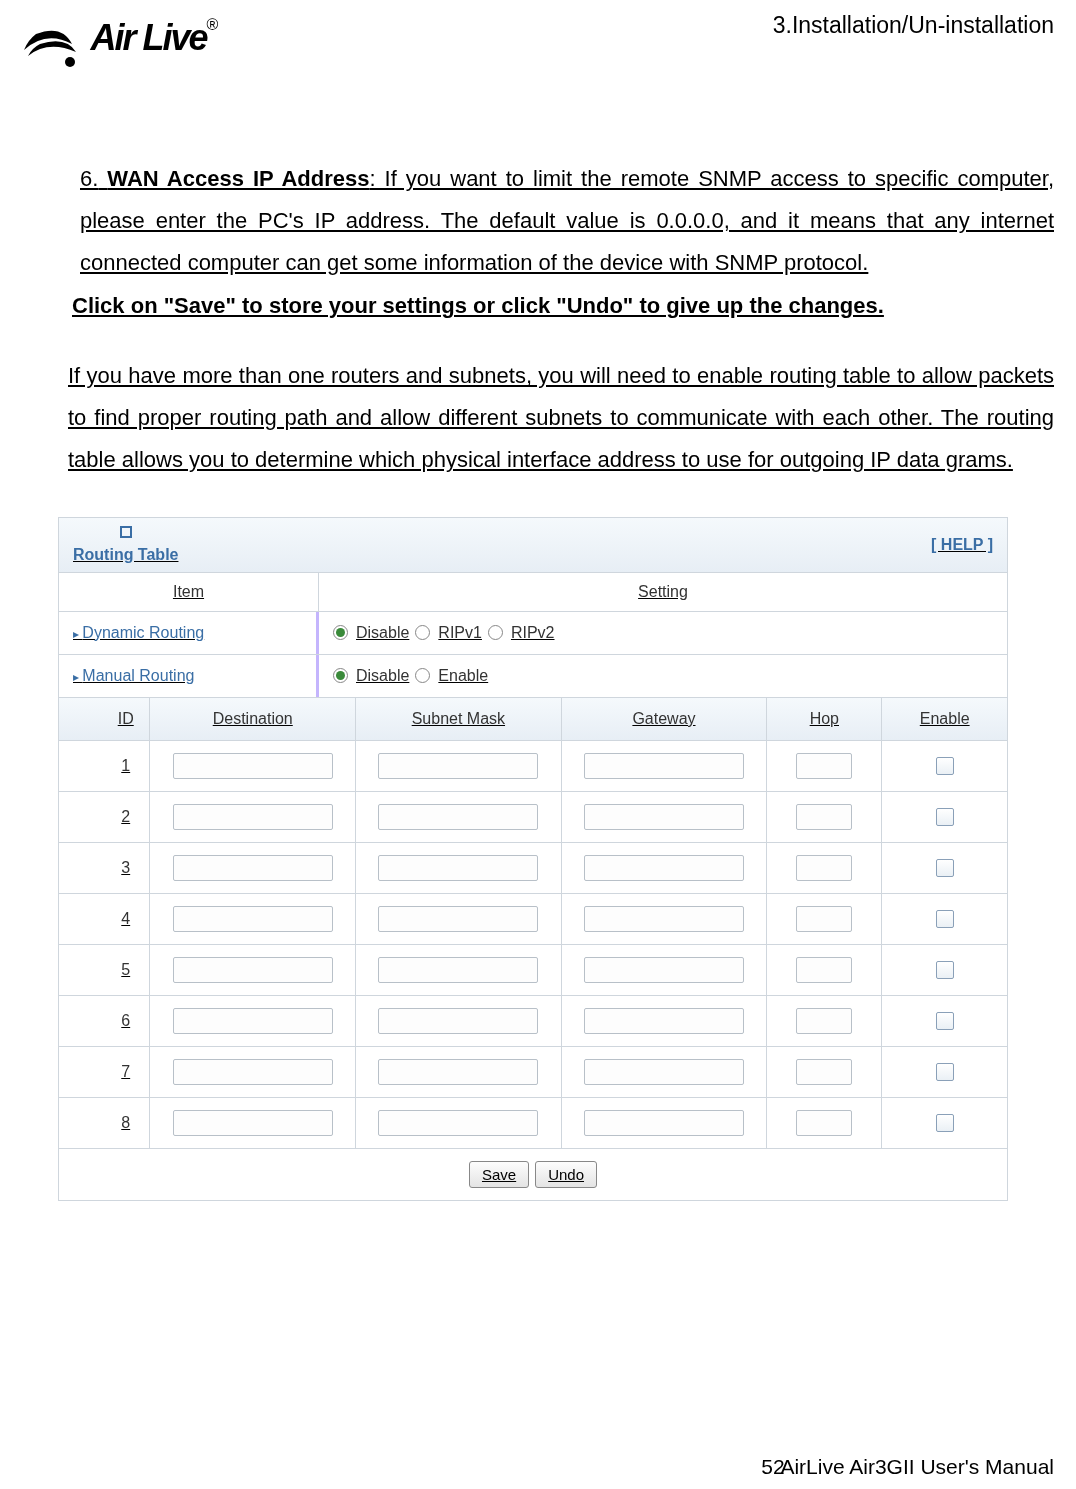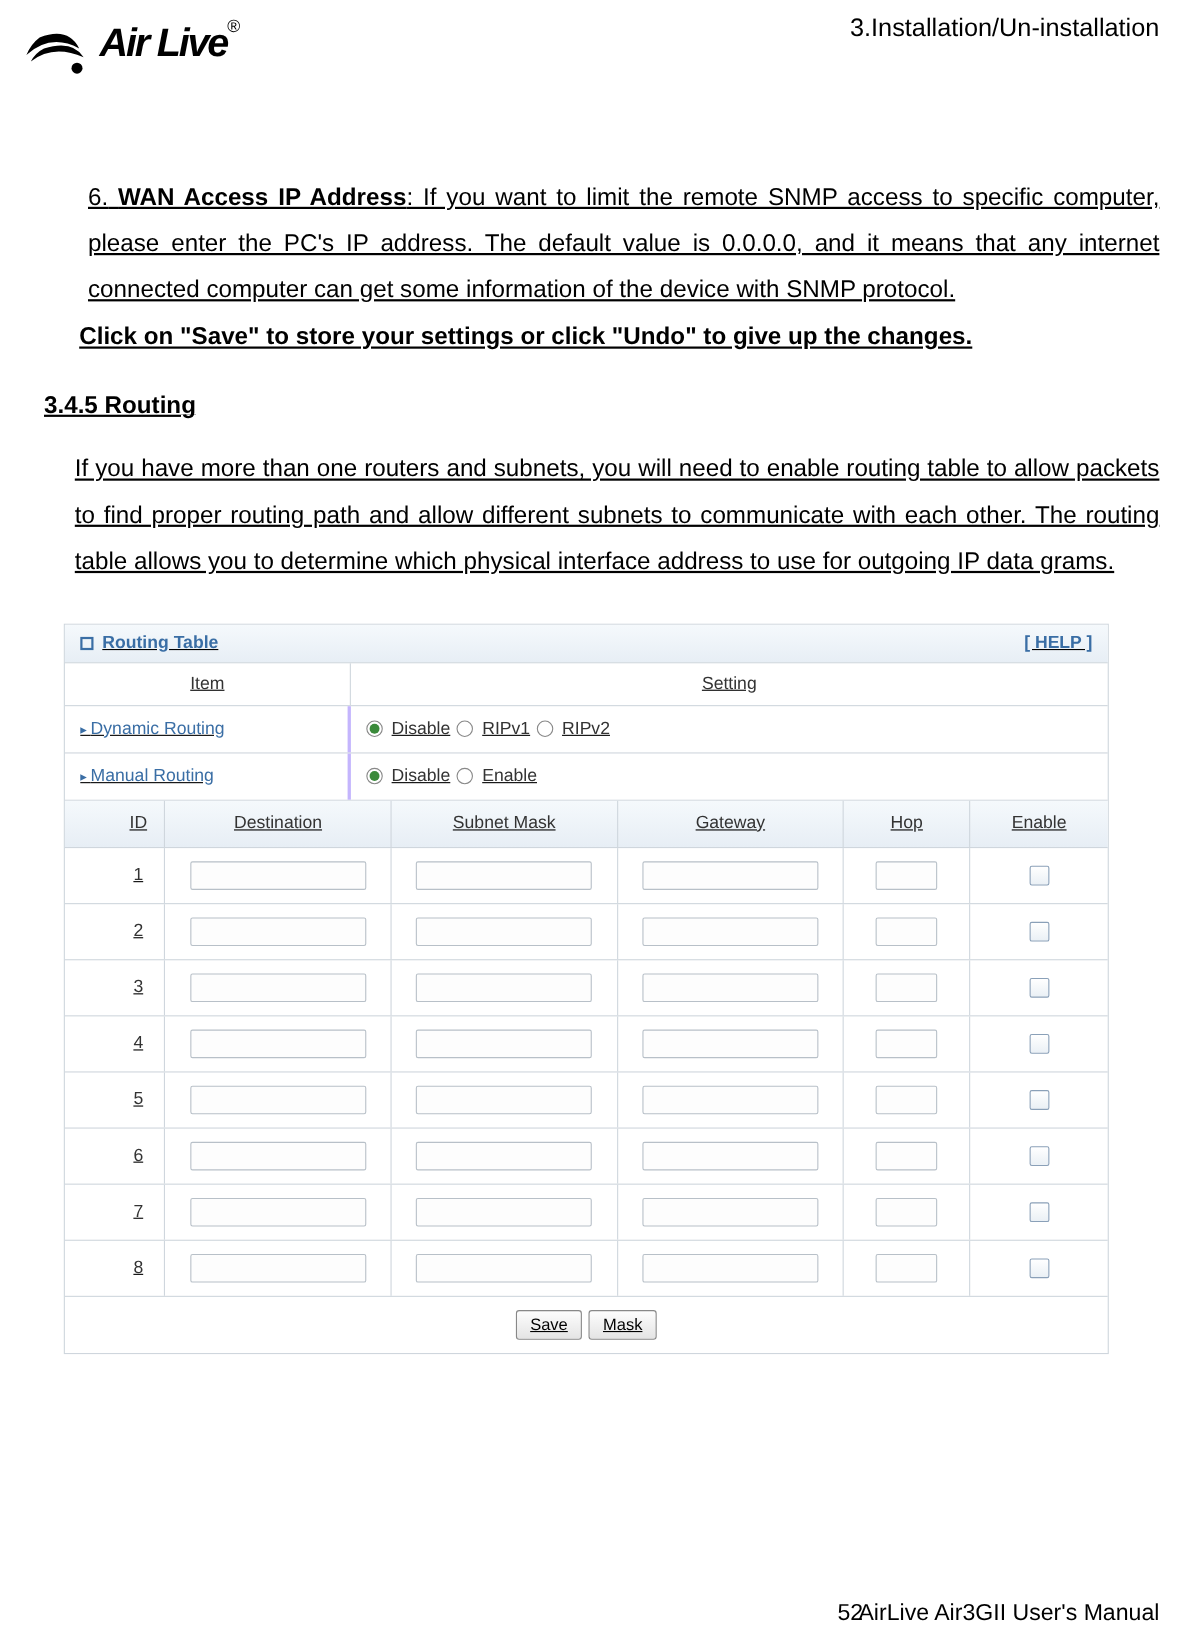--- a/index.html
+++ b/index.html
@@ -84,21 +84,21 @@
     .figure-title-row {
       display: flex;
       justify-content: space-between;
       align-items: center;
       background: linear-gradient(#f5f9fc, #e7eef5);
       border-bottom: 1px solid #cfd6dd;
       padding: 8px 14px;
       color: #3a6ea5;
       font-weight: bold;
     }
-    .figure-title-left { display: flex; align-items: center; gap: 8px; }
+    .figure-title-left { display: flex; align-items: center; gap: 8px; flex-direction: column; }
     .sq-icon {
       width: 12px; height: 12px; border: 2px solid #3a6ea5; display: inline-block;
     }
     .help-link { color: #3a6ea5; font-weight: bold; }
     .row2 {
       display: flex;
       border-bottom: 1px solid #cfd6dd;
     }
     .row2 > div {
       padding: 10px 14px;
@@ -233,21 +233,20 @@
 
 <div class="body-content">
 
   <div class="list-item">
     <span class="list-num">6.</span>
     <span class="bold">WAN Access IP Address</span><span>: If you want to limit the remote SNMP access to specific computer, please enter the PC's IP address. The default value is 0.0.0.0, and it means that any internet connected computer can get some information of the device with SNMP protocol.</span>
   </div>
 
   <div class="save-note">Click on "Save" to store your settings or click "Undo" to give up the changes.</div>
 
-  <div class="section-heading">3.4.5 Routing</div>
 
   <div class="section-body">If you have more than one routers and subnets, you will need to enable routing table to allow packets to find proper routing path and allow different subnets to communicate with each other. The routing table allows you to determine which physical interface address to use for outgoing IP data grams.</div>
 
   <div class="figure">
 
     <div class="figure-title-row">
       <div class="figure-title-left">
         <span class="sq-icon"></span>
         <span>Routing Table</span>
       </div>
@@ -432,21 +431,21 @@
             <input class="hop-input" value="" style="">
           </div>
           <div class="col-en">
             <input type="checkbox" class="chk" style="">
           </div>
         </div>
       </div>
 
     <div class="button-row">
       <button class="btn">Save</button>
-      <button class="btn">Mask</button>
+      <button class="btn">Undo</button>
     </div>
 
   </div>
 </div>
 
 <div class="footer">
   <span class="pn">52</span>
   <span class="manual">AirLive Air3GII User's Manual</span>
 </div>
 

